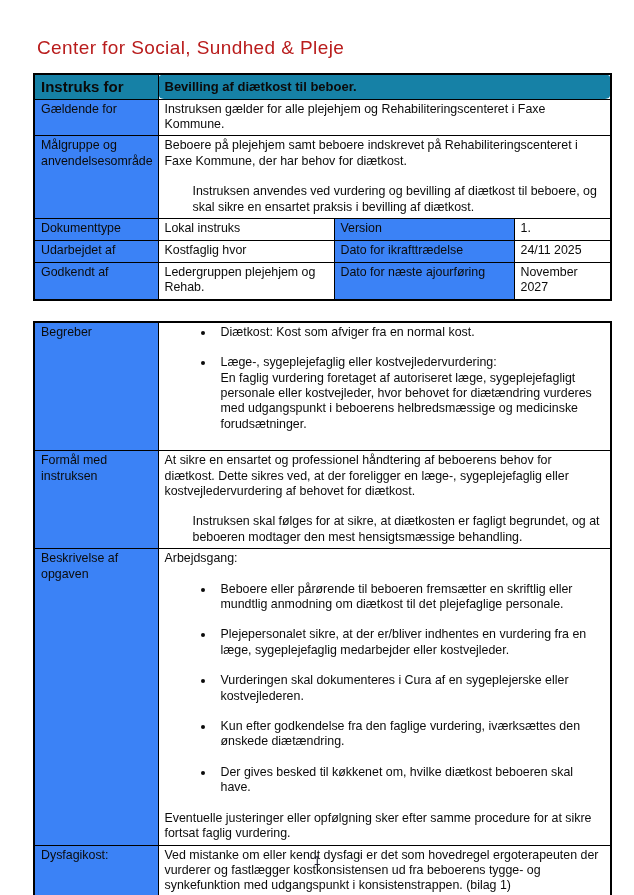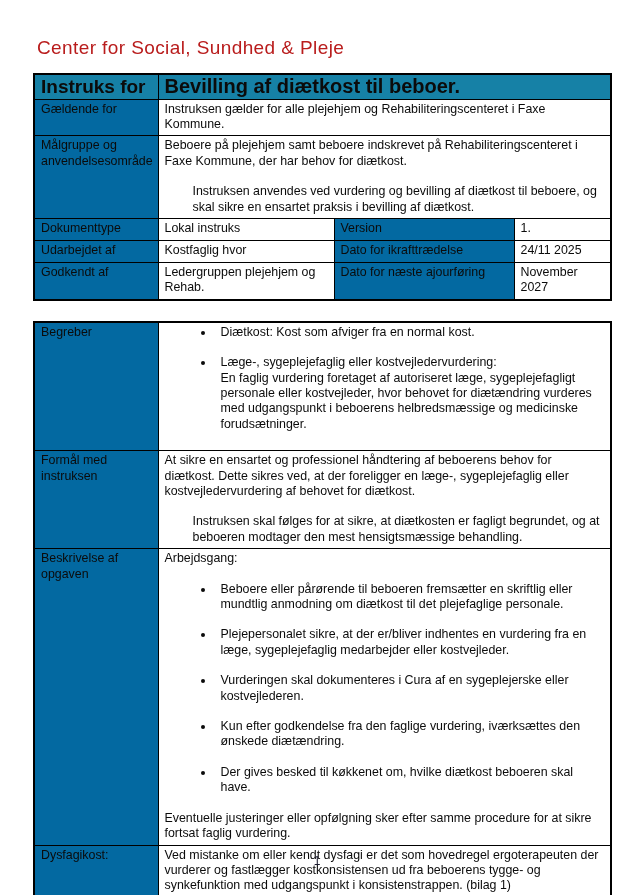--- a/index.html
+++ b/index.html
@@ -24,26 +24,26 @@
     border-collapse:collapse;table-layout:fixed;
     margin-left:33px;width:577px;
   }
   td{
     border:1.5px solid #000;
     padding:2px 6px 3px 6px;
     vertical-align:top;
     font-size:12.4px;line-height:15.4px;
   }
   table{border:2px solid #000;}
-  .teal{background:#0369a1;}
+  .teal{background:#3b82f6;}
   .teal-dark{background:#1681a6;}
   .t1{margin-top:14px;}
   .t1-header td{font-weight:700;vertical-align:middle;}
-  .t1-header .lbl{font-size:19px;}
-  .t1-header .ttl{font-size:20px;}
+  .t1-header .lbl{font-size:15px;}
+  .t1-header .ttl{font-size:13px;border-radius:6px;}
   .t2{margin-top:20px;}
   .para2{margin-top:15px;margin-left:28px;}
   .intro{margin-bottom:15px;}
   ul.bullets{margin:0;padding:0 0 0 50px;list-style:disc outside;}
   ul.bullets li{margin:0 0 15px 0;padding-left:6px;}
   ul.bullets li:last-child{margin-bottom:15px;}
   .outro{margin-top:0;}
   
   .pagenum{
     position:absolute;left:0;right:0;bottom:27px;

